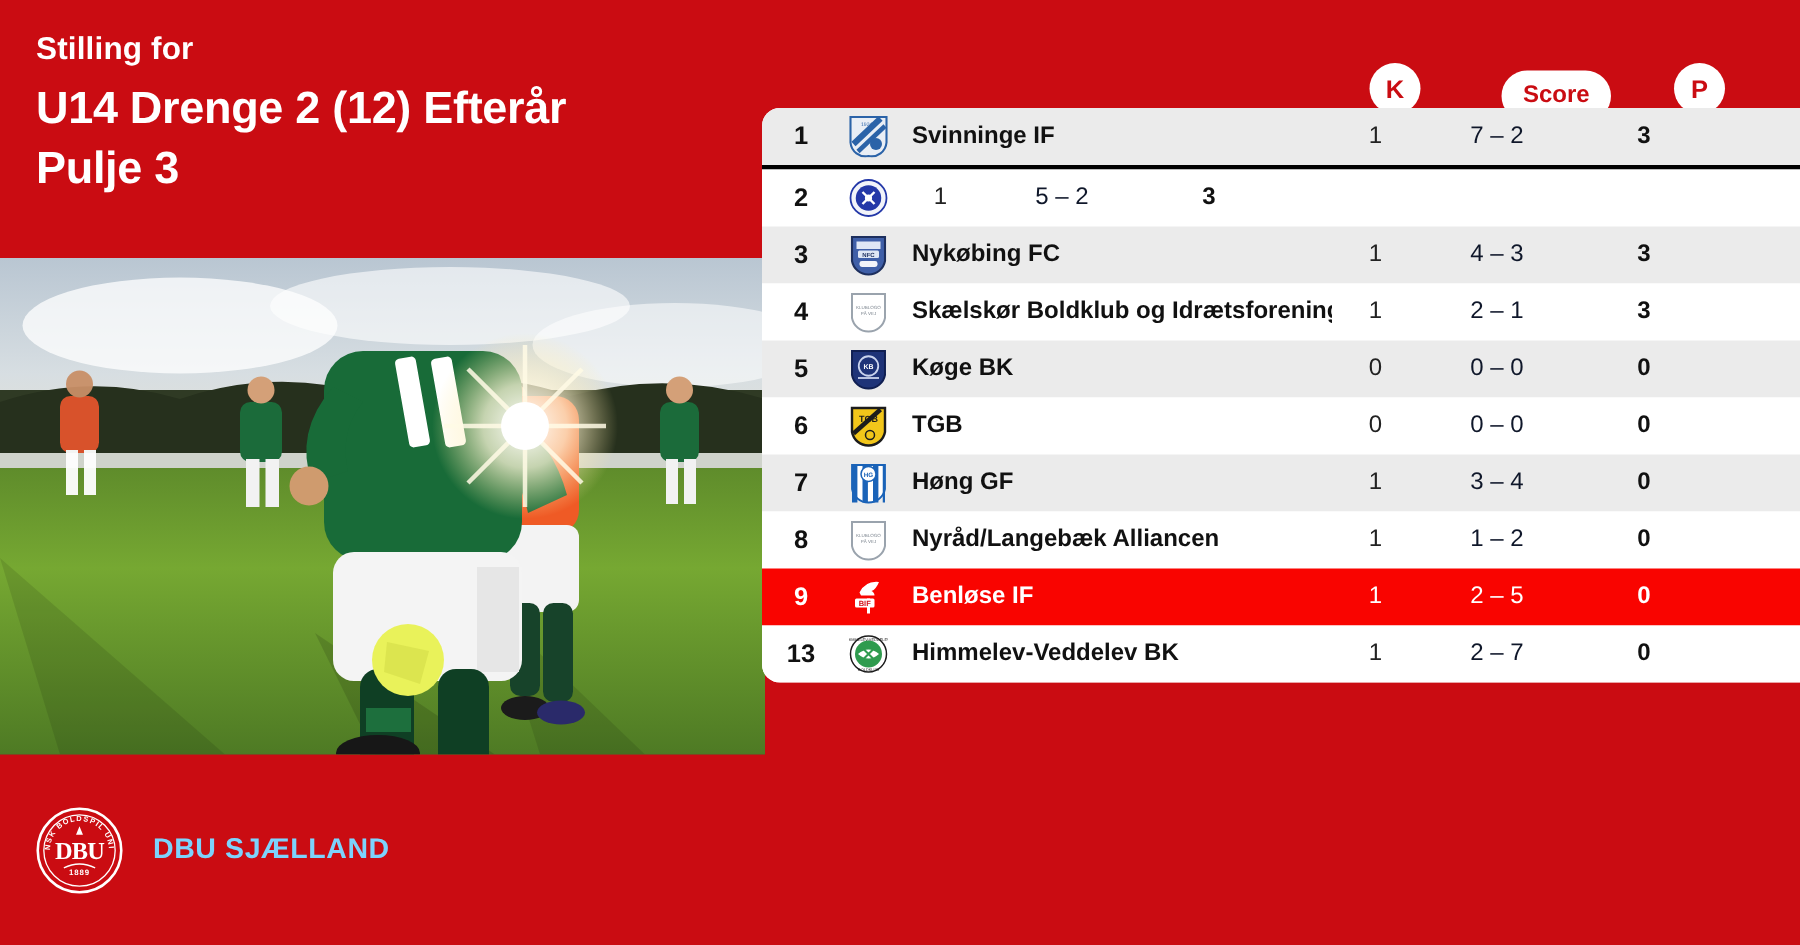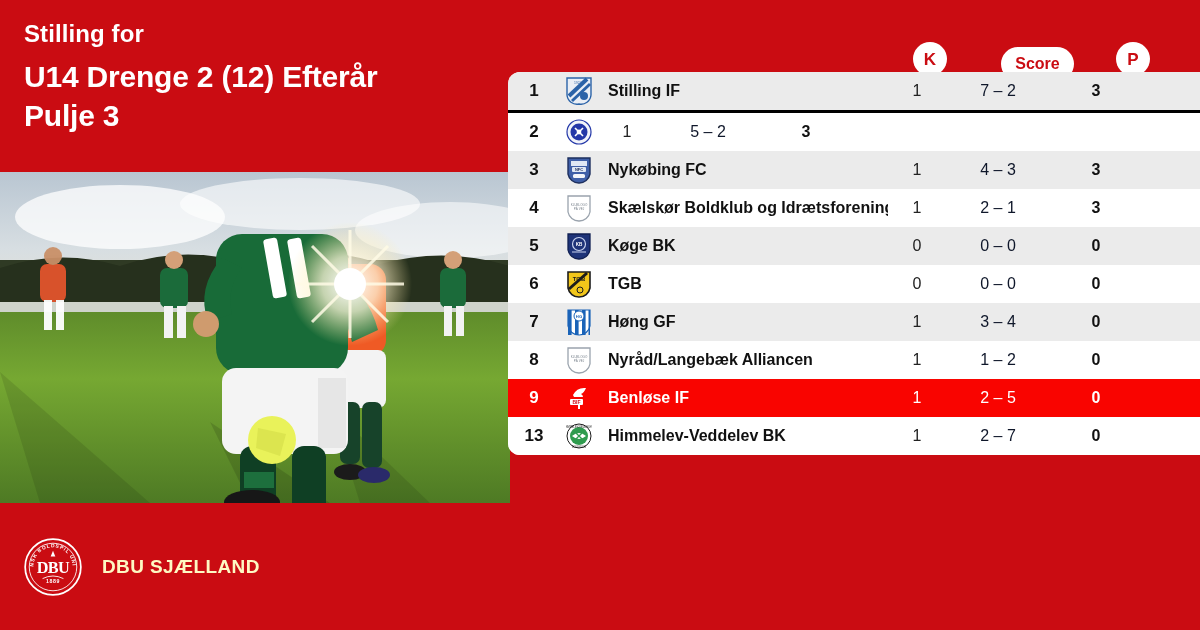--- a/index.html
+++ b/index.html
@@ -15,21 +15,21 @@
   }
 
   
   #title-block {
     position: absolute;
     left: 24px; top: 20px;
     width: 470px;
     color: #ffffff;
   }
   #kicker {
-    font-size: 24px;
+    font-size: 21px;
     font-weight: bold;
     letter-spacing: .1px;
     line-height: 1.2;
     margin-bottom: 8px;
   }
   #headline {
     font-size: 30px;
     font-weight: bold;
     line-height: 1.32;
     letter-spacing: -.2px;
@@ -51,21 +51,21 @@
     position: absolute;
     left: 0; bottom: 0;
     width: 510px; height: 127px;
     display: flex;
     align-items: center;
     padding-left: 24px;
   }
   #dbu-seal { width: 58px; height: 58px; flex: 0 0 58px; }
   #footer-label {
     margin-left: 20px;
-    color: #fef9c3;
+    color: #7dd3fc;
     font-size: 19px;
     font-weight: bold;
     letter-spacing: .4px;
   }
 
   
   .pill {
     position: absolute;
     background: #ffffff;
     border-radius: 100px;
@@ -282,21 +282,21 @@
         <div class="c-pos">1</div>
         <div class="c-badge">
           <svg width="26" height="28" viewBox="0 0 26 28">
             <path d="M1 1h24v17a10 10 0 0 1-12 9A10 10 0 0 1 1 18Z" fill="#e9eef5" stroke="#2b63a8" stroke-width="1.4"></path>
             <path d="M3 19 21 2" stroke="#2b63a8" stroke-width="4"></path>
             <path d="M6 24 24 7" stroke="#2b63a8" stroke-width="3"></path>
             <circle cx="18" cy="19" r="4" fill="#2b63a8"></circle>
             <text x="8" y="7" font-size="3.4" fill="#2b63a8" font-family="sans-serif">1924</text>
           </svg>
         </div>
-        <div class="c-team">Stilling IF</div>
+        <div class="c-team">Svinninge IF</div>
         <div class="c-k">1</div>
         <div class="c-score">7 – 2</div>
         <div class="c-p">3</div>
         <div class="c-tail"></div>
       </div>
       <div class="row plain">
         <div class="c-pos">2</div>
         <div class="c-badge">
           <svg width="26" height="28" viewBox="0 0 26 28">
             <circle cx="13" cy="14" r="12" fill="#f2f4fa" stroke="#2438a8" stroke-width="1.2"></circle>

